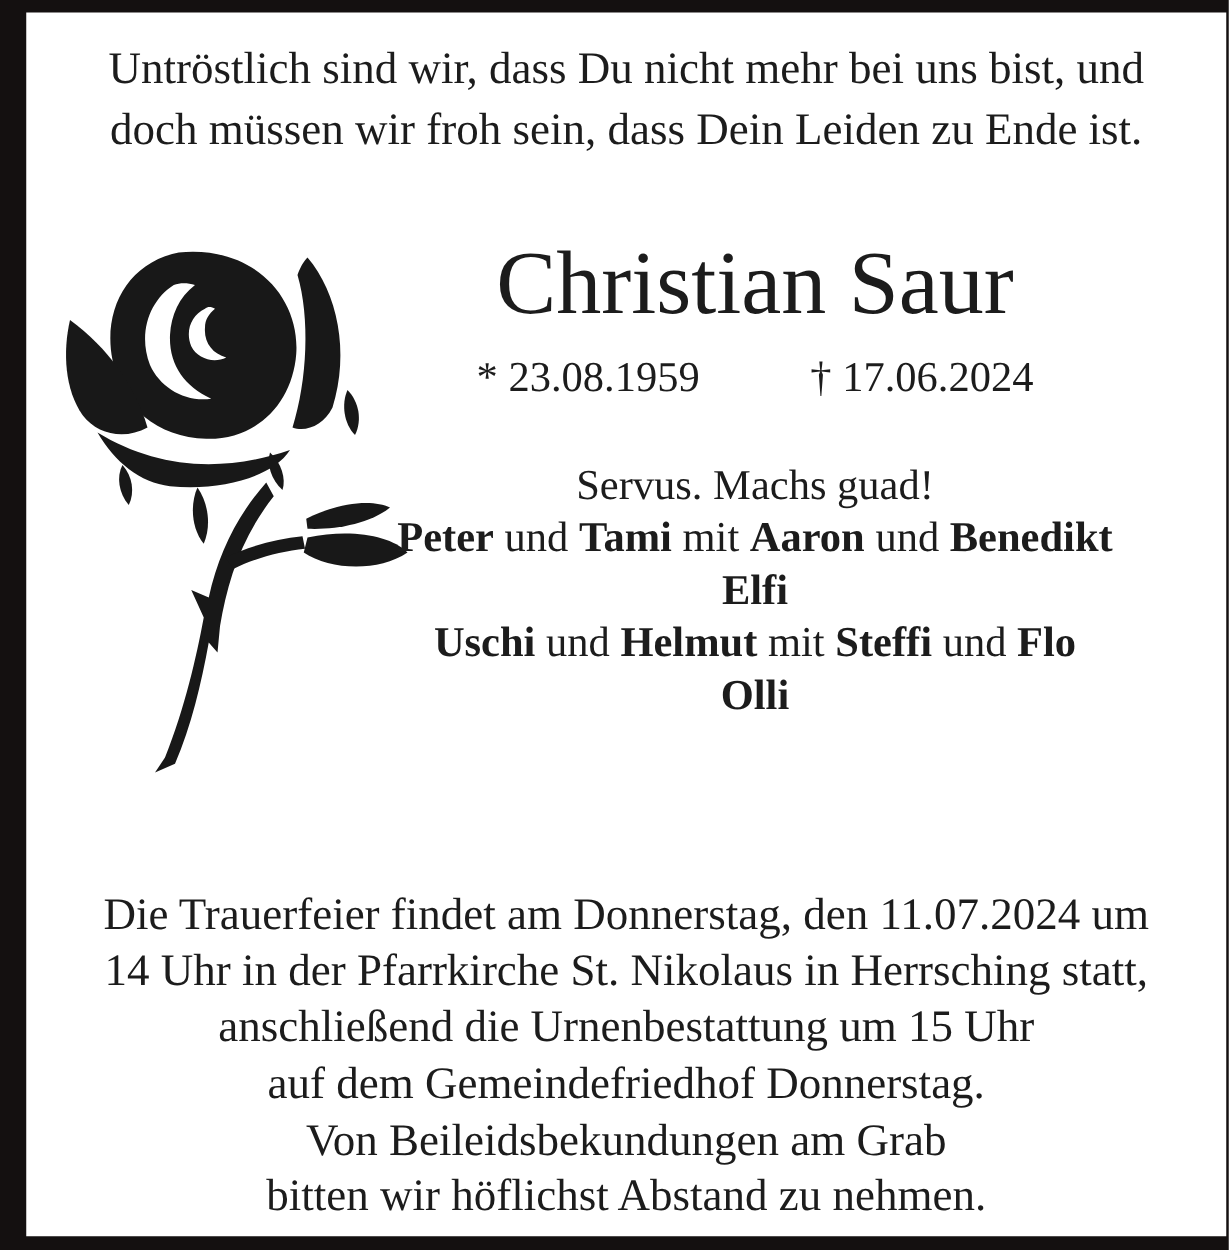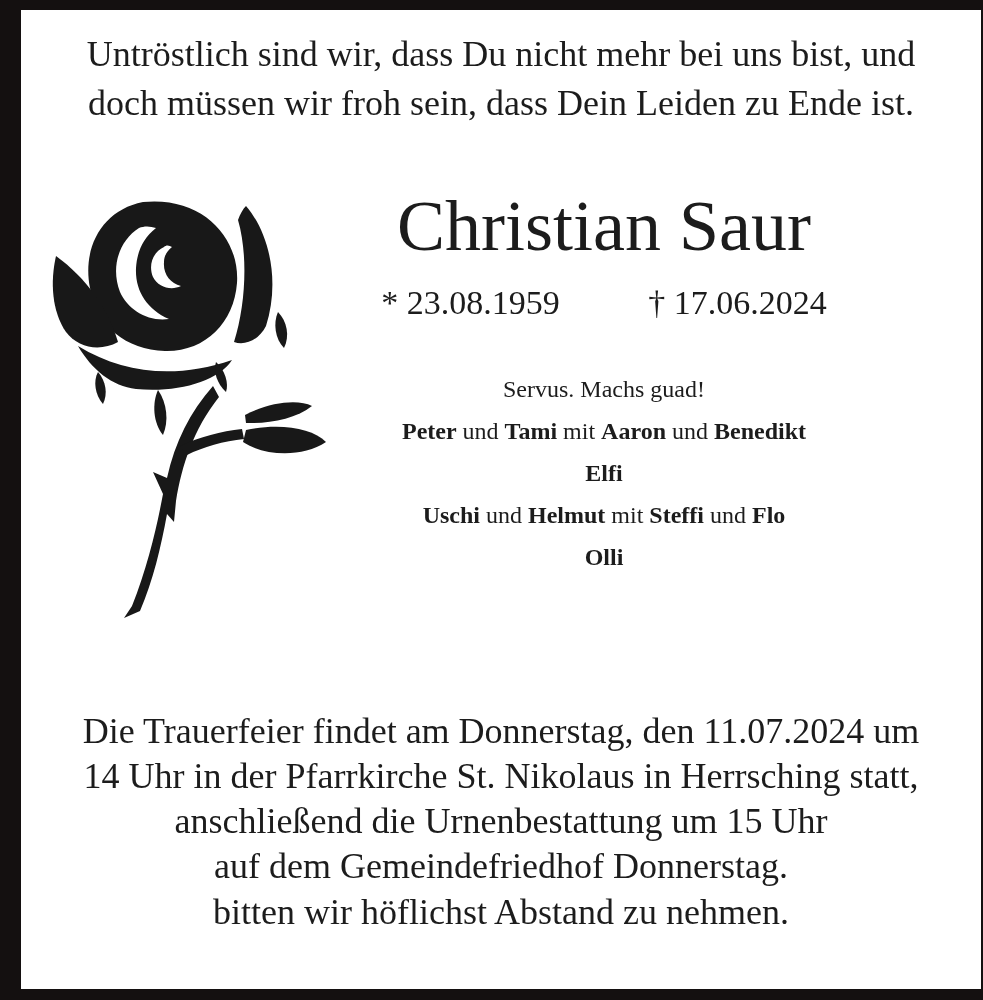--- a/index.html
+++ b/index.html
@@ -34,21 +34,21 @@
   .rose svg{width:100%;height:100%;display:block;}
 
   .memorial{
     position:absolute;left:283px;top:170px;width:600px;
     text-align:center;
   }
   .name{font-size:72px;line-height:92px;white-space:nowrap;}
   .dates{margin-top:12px;font-size:34px;line-height:38px;white-space:nowrap;}
   .dates .death{margin-left:80px;}
   .farewell{margin-top:46px;}
-  .farewell,.mourner-line{font-size:24px;line-height:42px;white-space:nowrap;}
+  .farewell,.mourner-line{font-size:34px;line-height:42px;white-space:nowrap;}
   .b{font-weight:bold;}
 </style>
 </head>
 <body>
 
 <div class="card">
 
   <div class="para intro">
     <div>Untröstlich sind wir, dass Du nicht mehr bei uns bist, und</div>
     <div>doch müssen wir froh sein, dass Dein Leiden zu Ende ist.</div>
@@ -100,16 +100,17 @@
   </div>
 
   <div class="para funeral">
     <div>Die Trauerfeier findet am Donnerstag, den 11.07.2024 um</div>
     <div>14 Uhr in der Pfarrkirche St. Nikolaus in Herrsching statt,</div>
     <div>anschließend die Urnenbestattung um 15 Uhr</div>
     <div>auf dem Gemeindefriedhof Donnerstag.</div>
   </div>
 
   <div class="para condolence">
+    <div>Von Beileidsbekundungen am Grab</div>
     <div>bitten wir höflichst Abstand zu nehmen.</div>
   </div>
 
 </div>
 
 </body></html>

